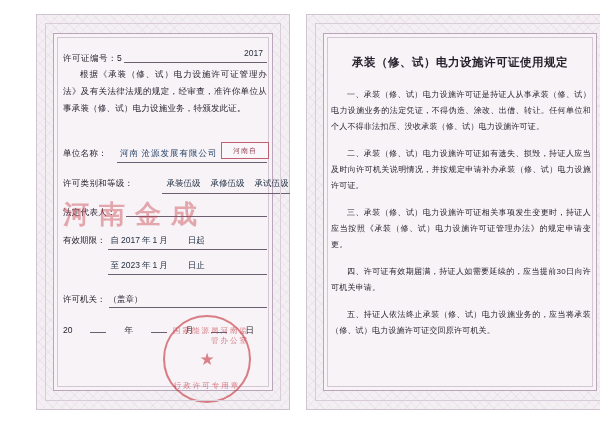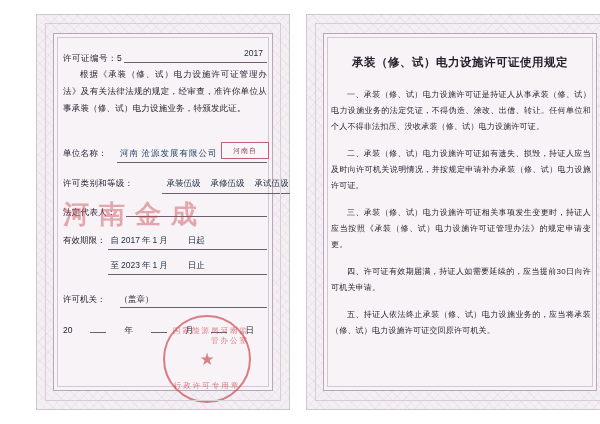--- a/index.html
+++ b/index.html
@@ -163,21 +163,21 @@
   }
   .issuer-row {
     display: flex;
     align-items: baseline;
     white-space: nowrap;
     margin-bottom: 14px;
   }
   .issuer-row .line {
     flex: 1;
     border-bottom: 1px solid #6d5f72;
-    margin-left: 14px;
+    margin-left: 3px;
     min-height: 11px;
   }
   .issue-date {
     display: flex;
     align-items: baseline;
     gap: 18px;
     white-space: nowrap;
   }
   .issue-date .b { display: inline-block; min-width: 16px; border-bottom: 1px solid #6d5f72;}
 

